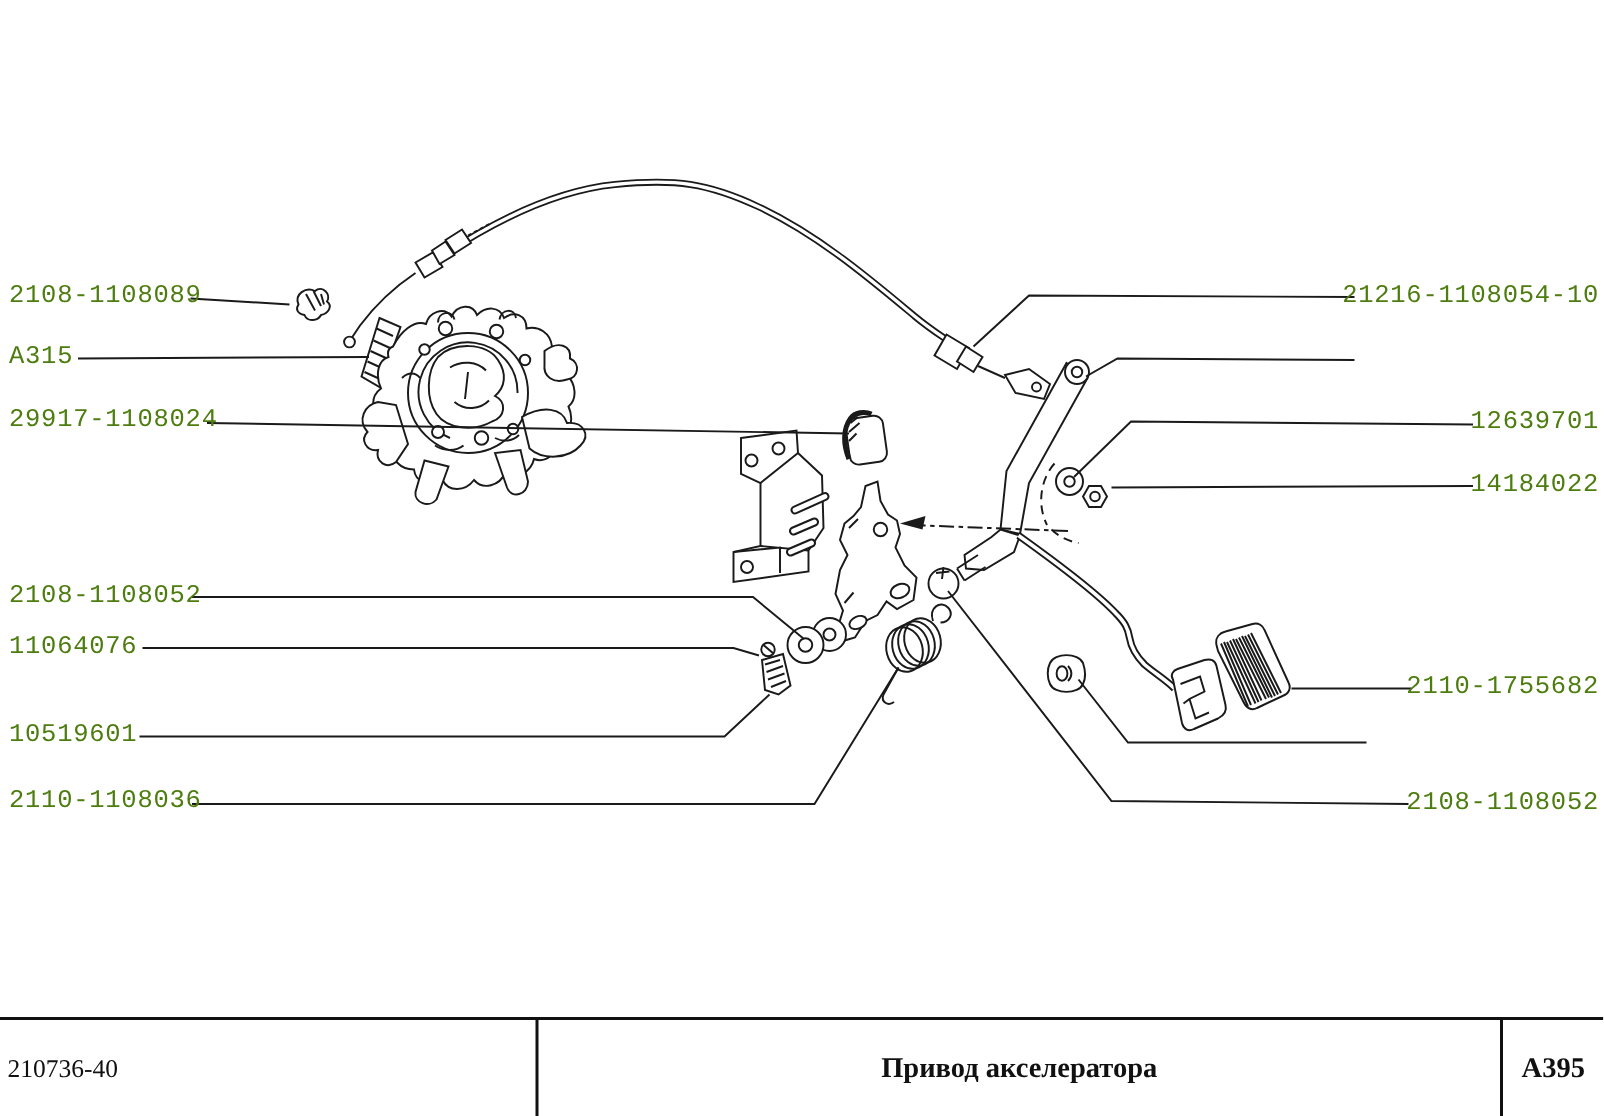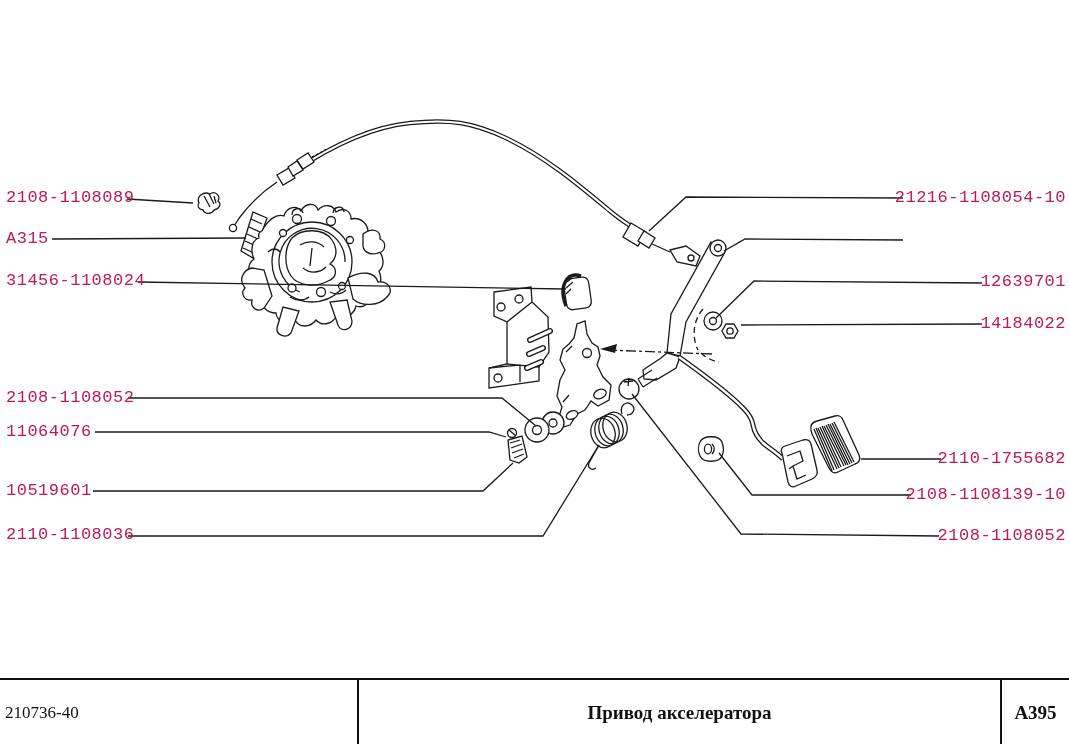--- a/index.html
+++ b/index.html
@@ -1,20 +1,20 @@
 <!DOCTYPE html>
 <html><head>
 <meta charset="utf-8">
 <style>
   html,body{margin:0;padding:0;background:#fff;}
   #page{position:relative;width:1069px;height:744px;background:#fff;overflow:hidden;
         font-family:"Liberation Sans",sans-serif;}
   svg{position:absolute;left:0;top:0;}
   .plabel{position:absolute;height:20px;line-height:20px;font-family:"Liberation Mono",monospace;
-          font-size:17px;letter-spacing:.5px;color:#be185d;white-space:nowrap;}
+          font-size:17px;letter-spacing:.5px;color:#4d7c0f;white-space:nowrap;}
   .plabel.right{text-align:right;right:3px;}
   .plabel.left{left:6px;}
   #footer{position:absolute;left:0;top:678px;width:1069px;height:66px;border-top:2.5px solid #111;
           display:flex;color:#111;}
   .fcell{display:flex;align-items:center;font-family:"Liberation Serif",serif;}
   #fcell-doc{width:352px;padding-left:5px;font-size:17px;}
   #fcell-title{width:641px;justify-content:center;font-weight:bold;font-size:19px;border-left:2px solid #111;}
   #fcell-page{flex:1;justify-content:center;font-weight:bold;font-size:19px;border-left:2px solid #111;}
   .ln{stroke:#1a1a1a;fill:none;stroke-width:1.3;}
   .fw{stroke:#1a1a1a;fill:#fff;stroke-width:1.3;}
@@ -211,31 +211,30 @@
     <path d="M 982,283 L 754,281 L 716,318"></path>
     <path d="M 982,324 L 741,325"></path>
     <path d="M 941,459 L 861,459"></path>
     <path d="M 911,495 L 752,495 L 719,453"></path>
     <path d="M 939,536 L 741,534 L 632,394"></path>
   </g>
 </svg>
 
 <div class="plabel left" style="top:188px">2108-1108089</div>
 <div class="plabel left" style="top:229px">А315</div>
-<div class="plabel left" style="top:271px">31456-1108024</div>
+<div class="plabel left" style="top:271px">29917-1108024</div>
 <div class="plabel left" style="top:388px">2108-1108052</div>
 <div class="plabel left" style="top:422px">11064076</div>
 <div class="plabel left" style="top:481px">10519601</div>
 <div class="plabel left" style="top:525px">2110-1108036</div>
 
 <div class="plabel right" style="top:188px">21216-1108054-10</div>
 <div class="plabel right" style="top:272px">12639701</div>
 <div class="plabel right" style="top:314px">14184022</div>
 <div class="plabel right" style="top:449px">2110-1755682</div>
-<div class="plabel right" style="top:485px">2108-1108139-10</div>
 <div class="plabel right" style="top:526px">2108-1108052</div>
 
 <div id="footer">
   <div class="fcell" id="fcell-doc">210736-40</div>
   <div class="fcell" id="fcell-title">Привод акселератора</div>
   <div class="fcell" id="fcell-page">А395</div>
 </div>
 
 </div>
 

